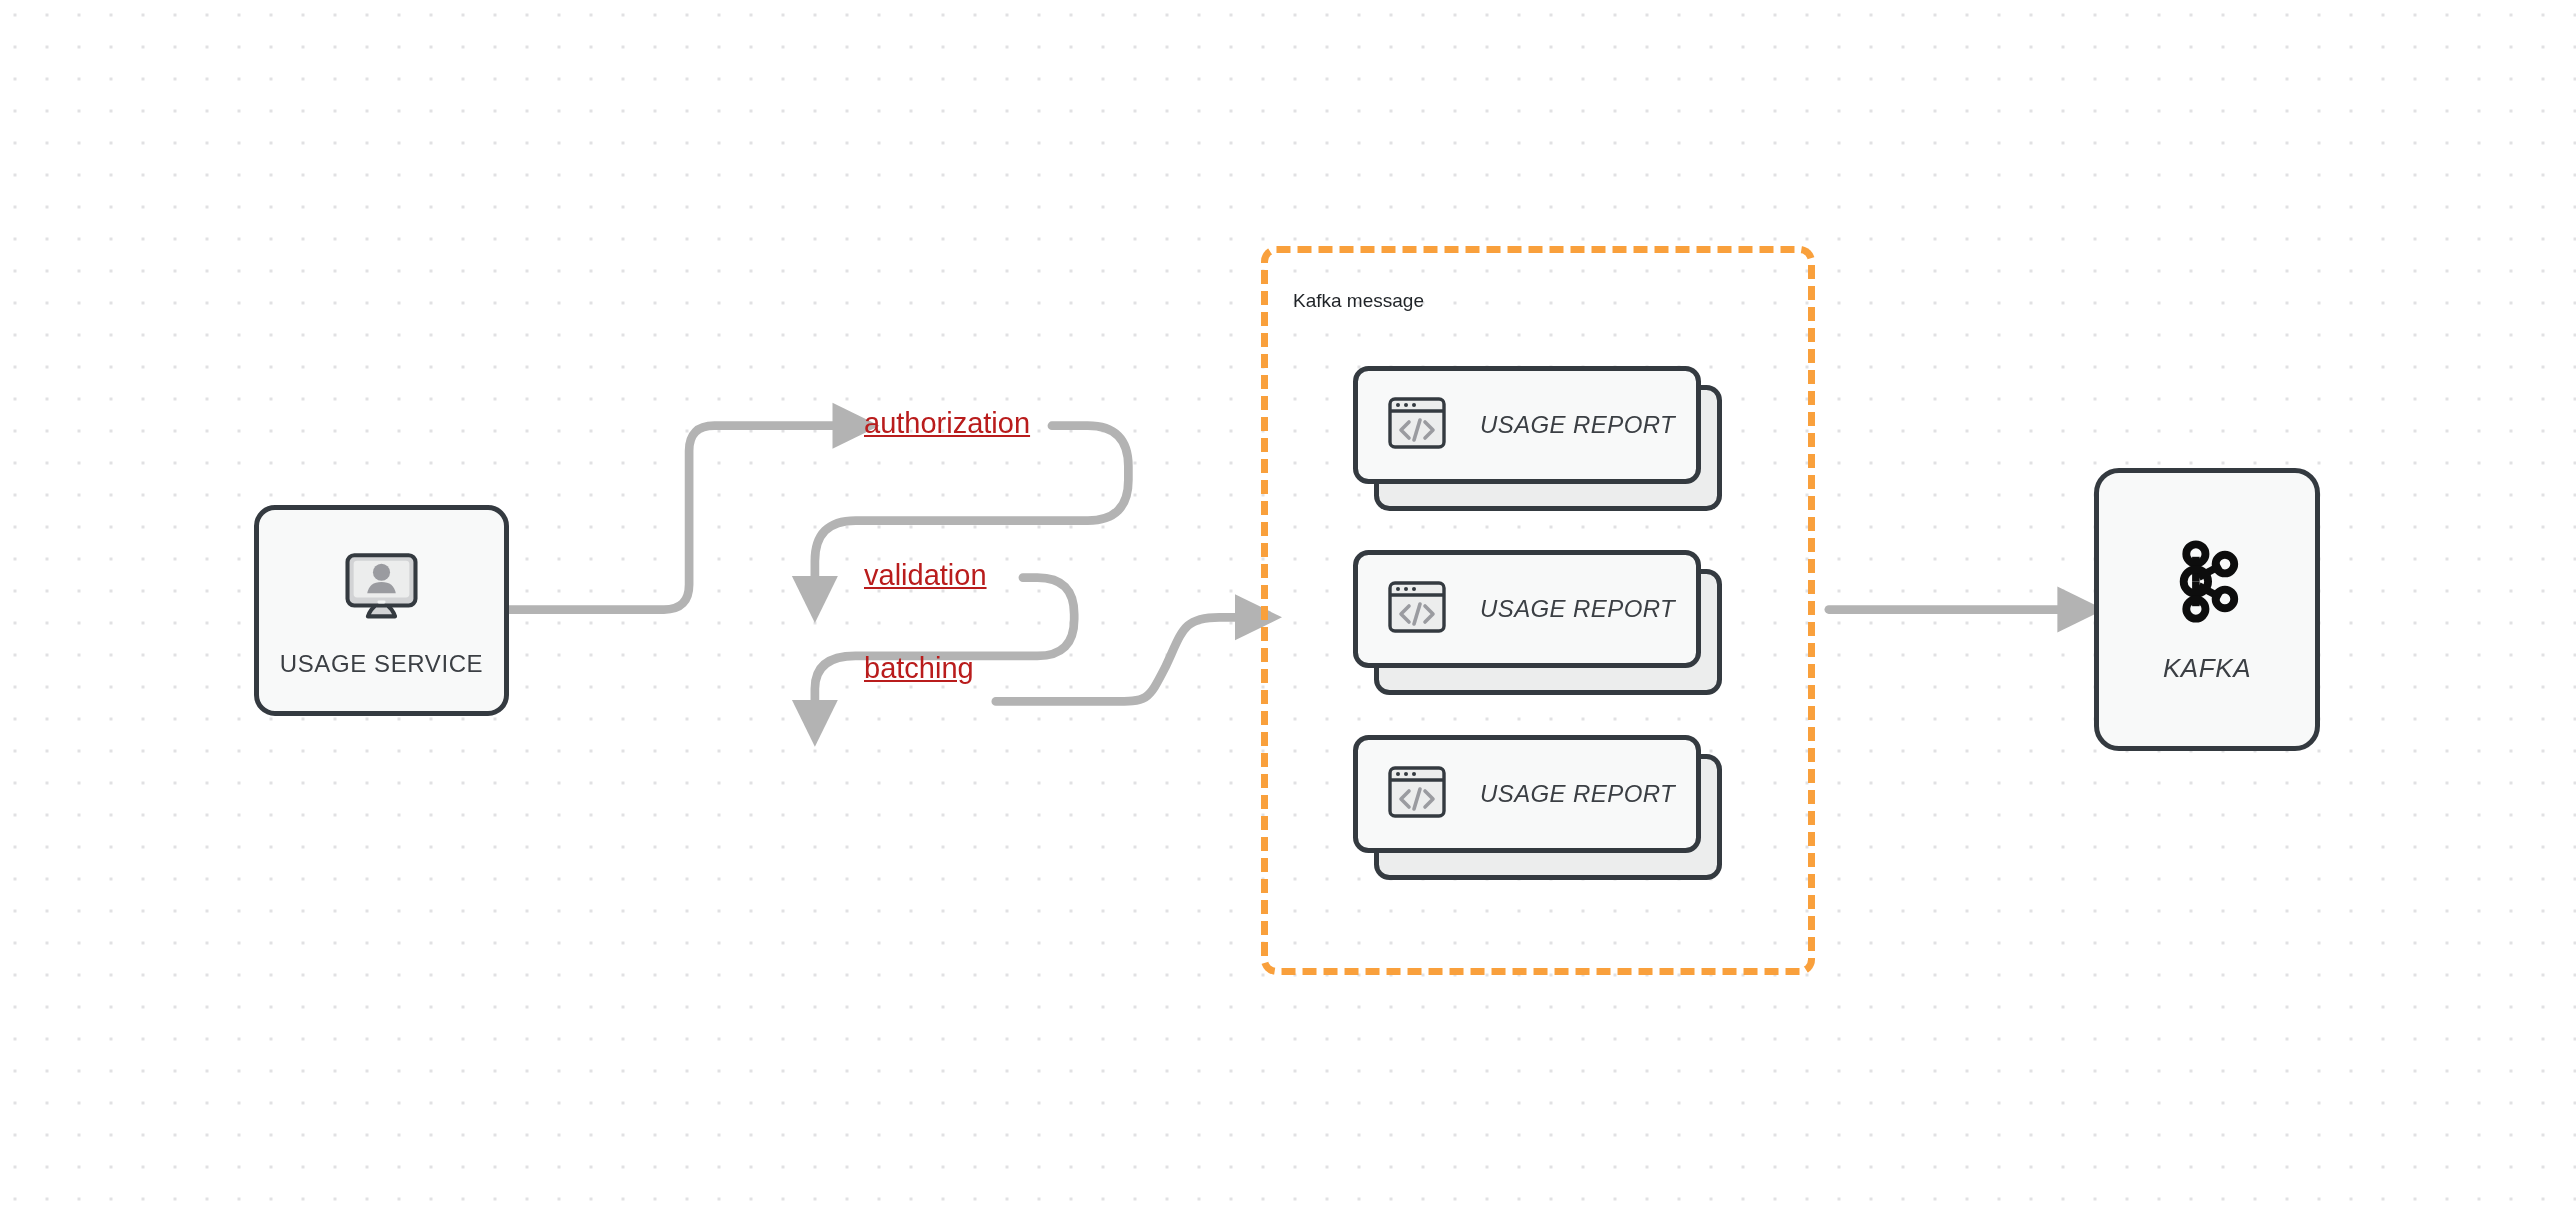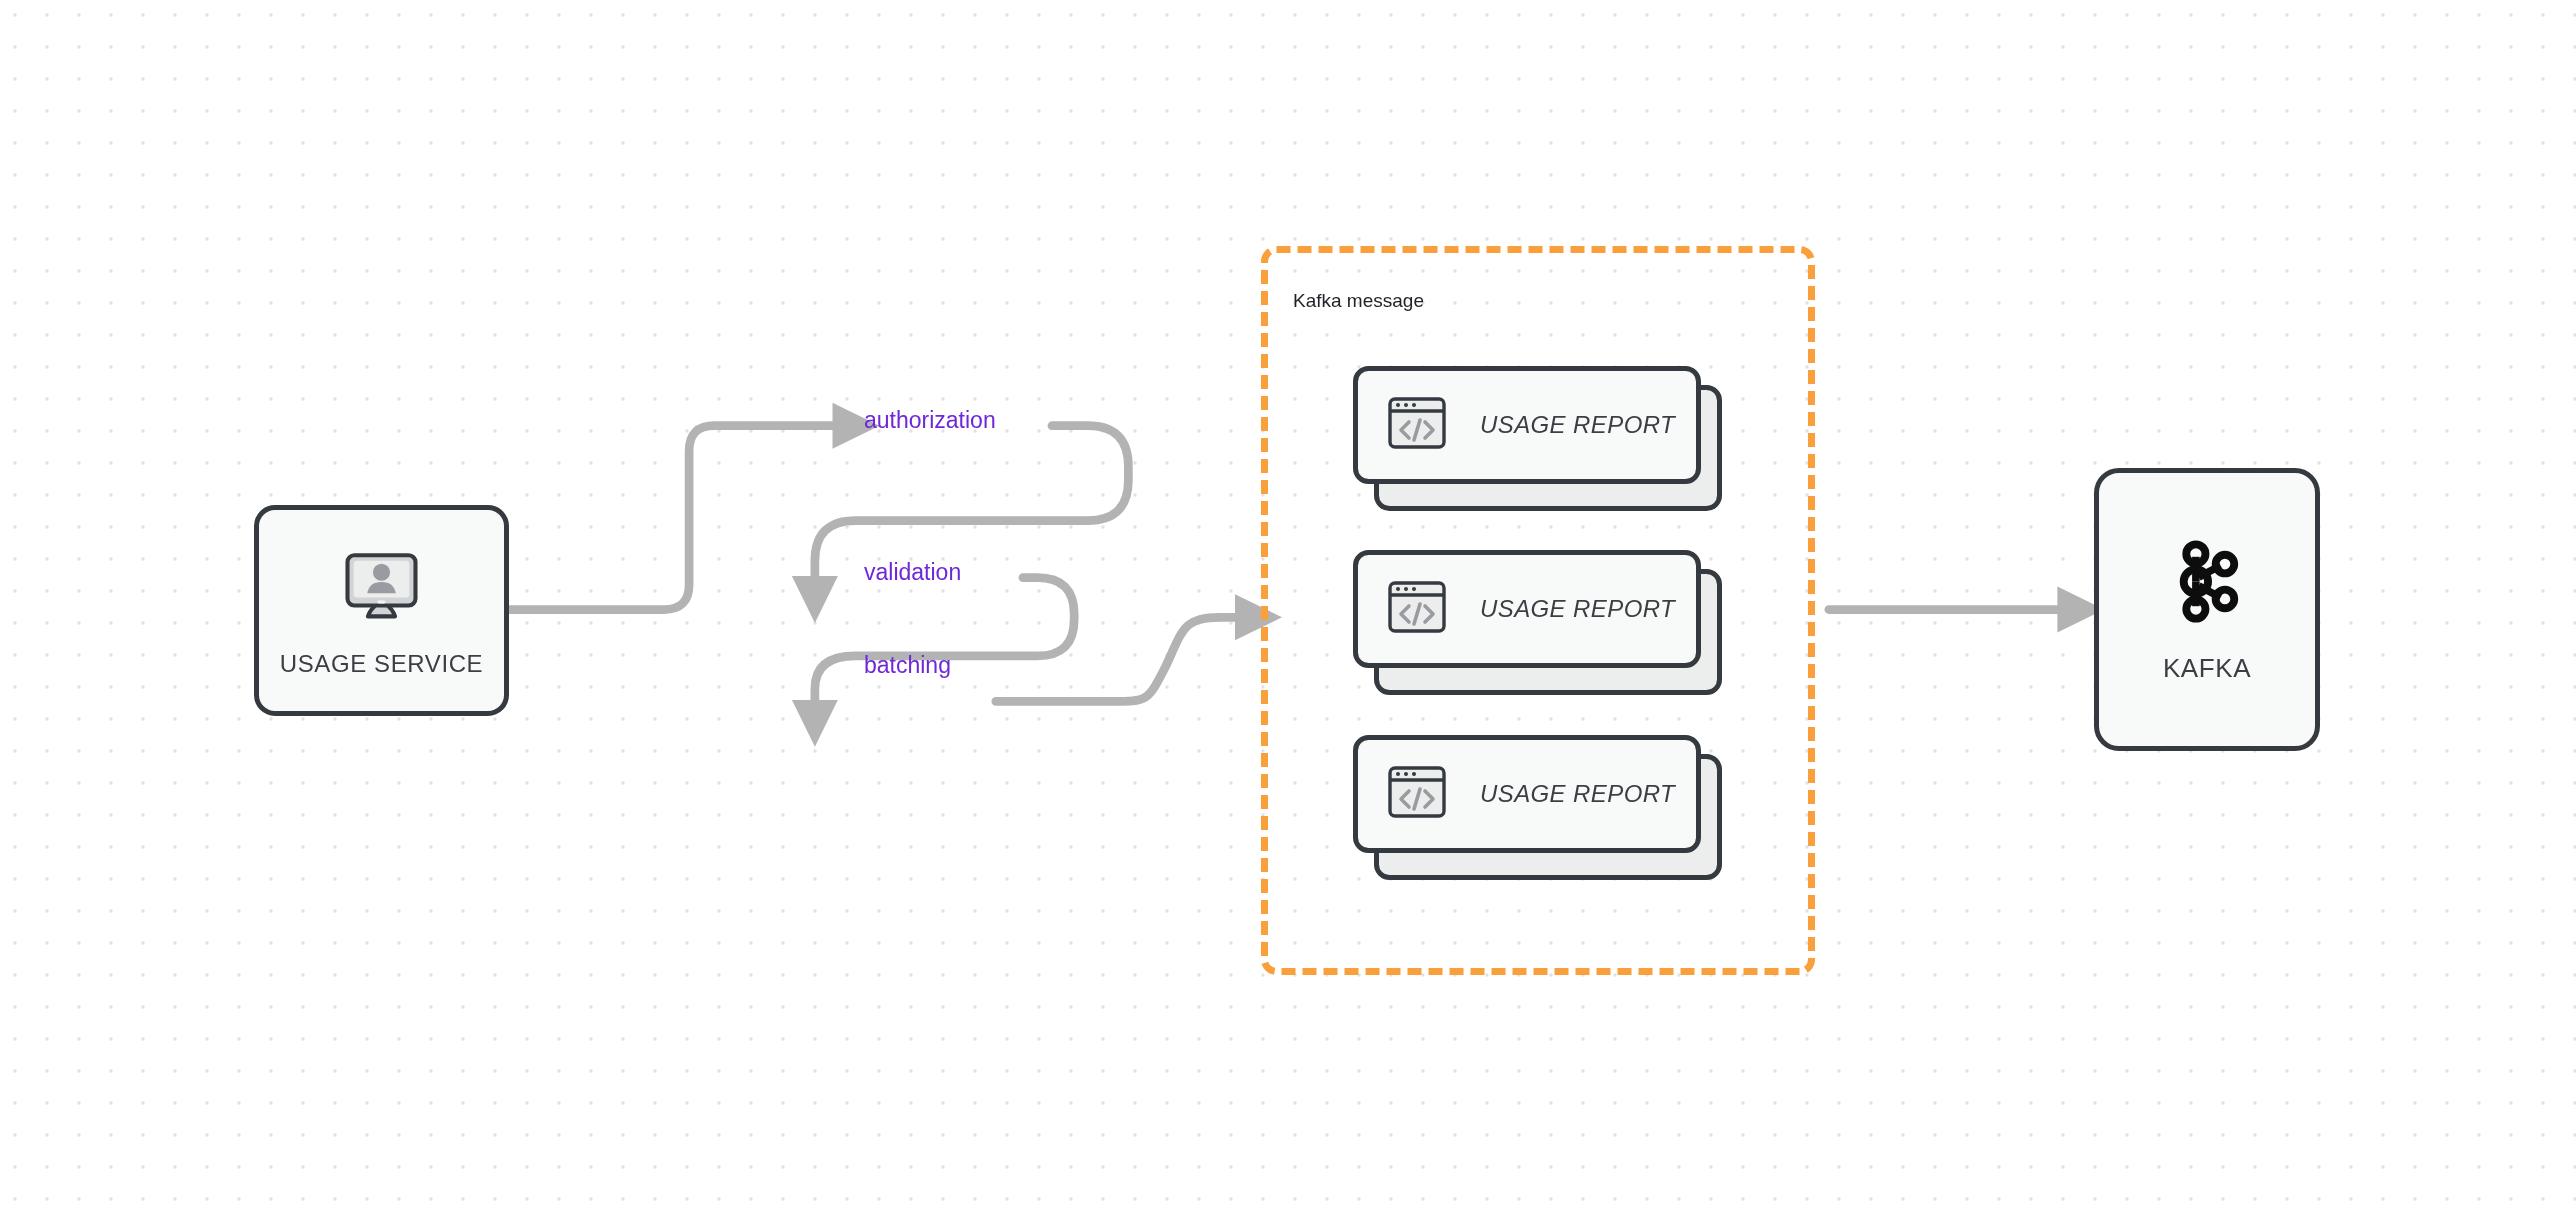--- a/index.html
+++ b/index.html
@@ -60,21 +60,21 @@
   #usage-service-node .node-label { margin-top: 15.5px; }
 
   
   #kafka-node {
     left: 2094px;
     top: 468px;
     width: 226px;
     height: 283px;
     border-radius: 25px;
   }
-  #kafka-node .node-label { margin-top: 21px; font-size: 26px; }
+  #kafka-node .node-label { margin-top: 21px; font-size: 26px; font-style: italic; }
 
   
   #kafka-message-group {
     position: absolute;
     left: 1261px;
     top: 246px;
     width: 554px;
     height: 729px;
     box-sizing: border-box;
     border: 7.7px dashed #f9a03c;
@@ -133,23 +133,24 @@
     white-space: nowrap;
   }
 
   #report-card-0 { left: 1353px; top: 366px; }
   #report-card-1 { left: 1353px; top: 550px; }
   #report-card-2 { left: 1353px; top: 735px; }
 
   
   .step-label {
     position: absolute;
-    font-size: 23px;
-    color: #6d28d9;
-    white-space: nowrap;
+    font-size: 29px;
+    color: #b91c1c;
+    white-space: nowrap;
+    text-decoration: underline;
   }
   #step-label-0 { left: 864px; top: 407px; }
   #step-label-1 { left: 864px; top: 559px; }
   #step-label-2 { left: 864px; top: 652px; }
 </style>
 </head>
 <body>
 
 <div class="canvas">
 

